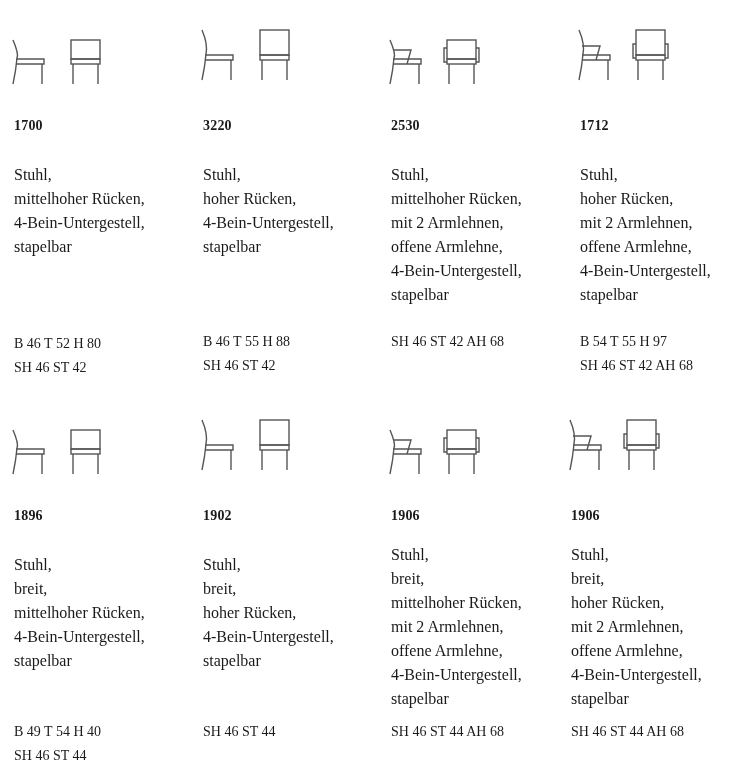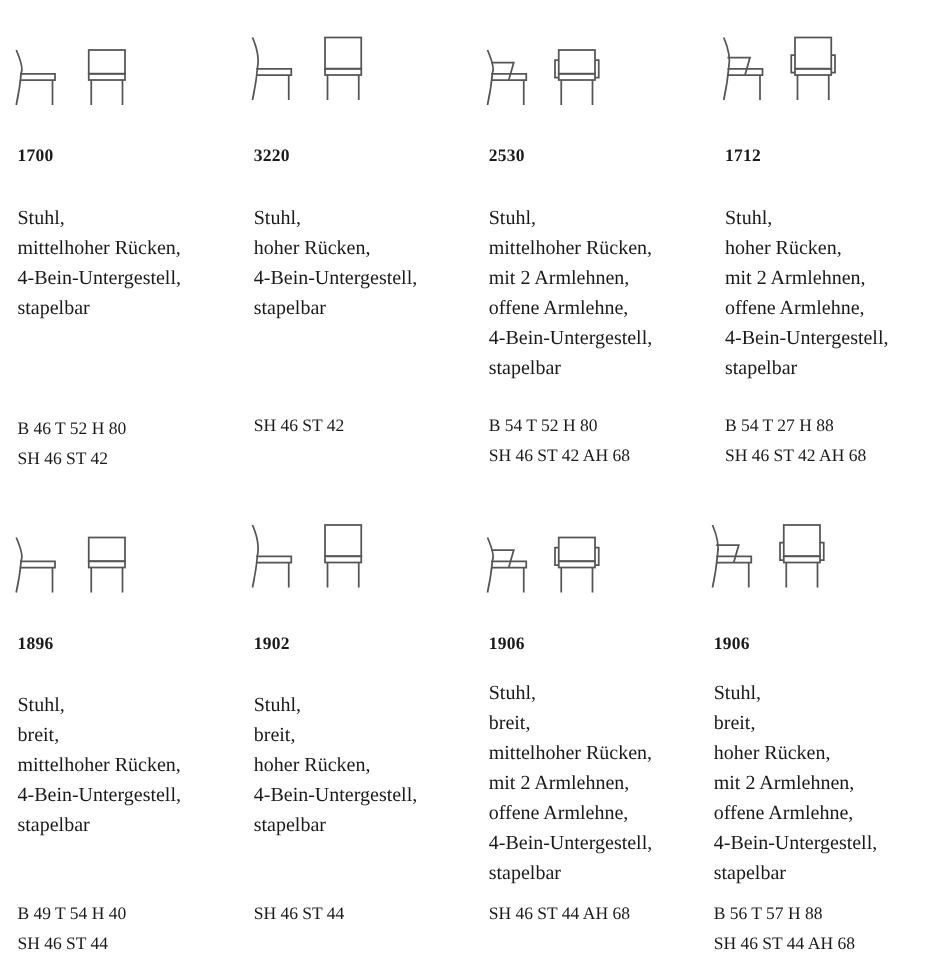--- a/index.html
+++ b/index.html
@@ -68,20 +68,21 @@
         </span>
     </div>
       <div class="code" style="top:118px">3220</div>
       <div class="desc" style="top:163px">
         <div>Stuhl,</div>
         <div>hoher Rücken,</div>
         <div>4-Bein-Untergestell,</div>
         <div>stapelbar</div>
       </div>
       <div class="dims" style="top:330px">
+        <div>B 46 T 55 H 88</div>
         <div>SH 46 ST 42</div>
       </div>
     </div>
     <div class="card" style="left: 391px; top: 0px; height: 390px;">
       <div class="icons" style="top:28px">
       <span style="position:absolute;left:-4px;top:0">
           <svg width="40" height="60" viewBox="0 0 40 60">
     <path d="M3 12 Q9 26 7 30 Q6 42 3 56"></path>
     <path d="M6 31 L34 31 L34 36 L6 36"></path>
     <line x1="32" y1="36" x2="32" y2="56"></line>
@@ -102,21 +103,20 @@
       <div class="code" style="top:118px">2530</div>
       <div class="desc" style="top:163px">
         <div>Stuhl,</div>
         <div>mittelhoher Rücken,</div>
         <div>mit 2 Armlehnen,</div>
         <div>offene Armlehne,</div>
         <div>4-Bein-Untergestell,</div>
         <div>stapelbar</div>
       </div>
       <div class="dims" style="top:330px">
-        <div>B 54 T 52 H 80</div>
         <div>SH 46 ST 42 AH 68</div>
       </div>
     </div>
     <div class="card" style="left: 580px; top: 0px; height: 390px;">
       <div class="icons" style="top:24px">
       <span style="position:absolute;left:-4px;top:0">
           <svg width="40" height="60" viewBox="0 0 40 60">
     <path d="M3 6 Q9 20 7 30 Q6 42 3 56"></path>
     <path d="M6 31 L34 31 L34 36 L6 36"></path>
     <line x1="32" y1="36" x2="32" y2="56"></line>
@@ -137,21 +137,21 @@
       <div class="code" style="top:118px">1712</div>
       <div class="desc" style="top:163px">
         <div>Stuhl,</div>
         <div>hoher Rücken,</div>
         <div>mit 2 Armlehnen,</div>
         <div>offene Armlehne,</div>
         <div>4-Bein-Untergestell,</div>
         <div>stapelbar</div>
       </div>
       <div class="dims" style="top:330px">
-        <div>B 54 T 27 H 88</div>
+        <div>B 54 T 55 H 97</div>
         <div>SH 46 ST 42 AH 68</div>
       </div>
     </div>
     <div class="card" style="left: 14px; top: 390px; height: 390px;">
       <div class="icons" style="top:28px">
       <span style="position:absolute;left:-4px;top:0">
           <svg width="40" height="60" viewBox="0 0 40 60">
     <path d="M3 12 Q9 26 7 30 Q6 42 3 56"></path>
     <path d="M6 31 L34 31 L34 36 L6 36"></path>
     <line x1="32" y1="36" x2="32" y2="56"></line>
@@ -269,17 +269,16 @@
       <div class="desc" style="top:153px">
         <div>Stuhl,</div>
         <div>breit,</div>
         <div>hoher Rücken,</div>
         <div>mit 2 Armlehnen,</div>
         <div>offene Armlehne,</div>
         <div>4-Bein-Untergestell,</div>
         <div>stapelbar</div>
       </div>
       <div class="dims" style="top:330px">
-        <div>B 56 T 57 H 88</div>
         <div>SH 46 ST 44 AH 68</div>
       </div>
     </div>
   </div>
 
 </body></html>

